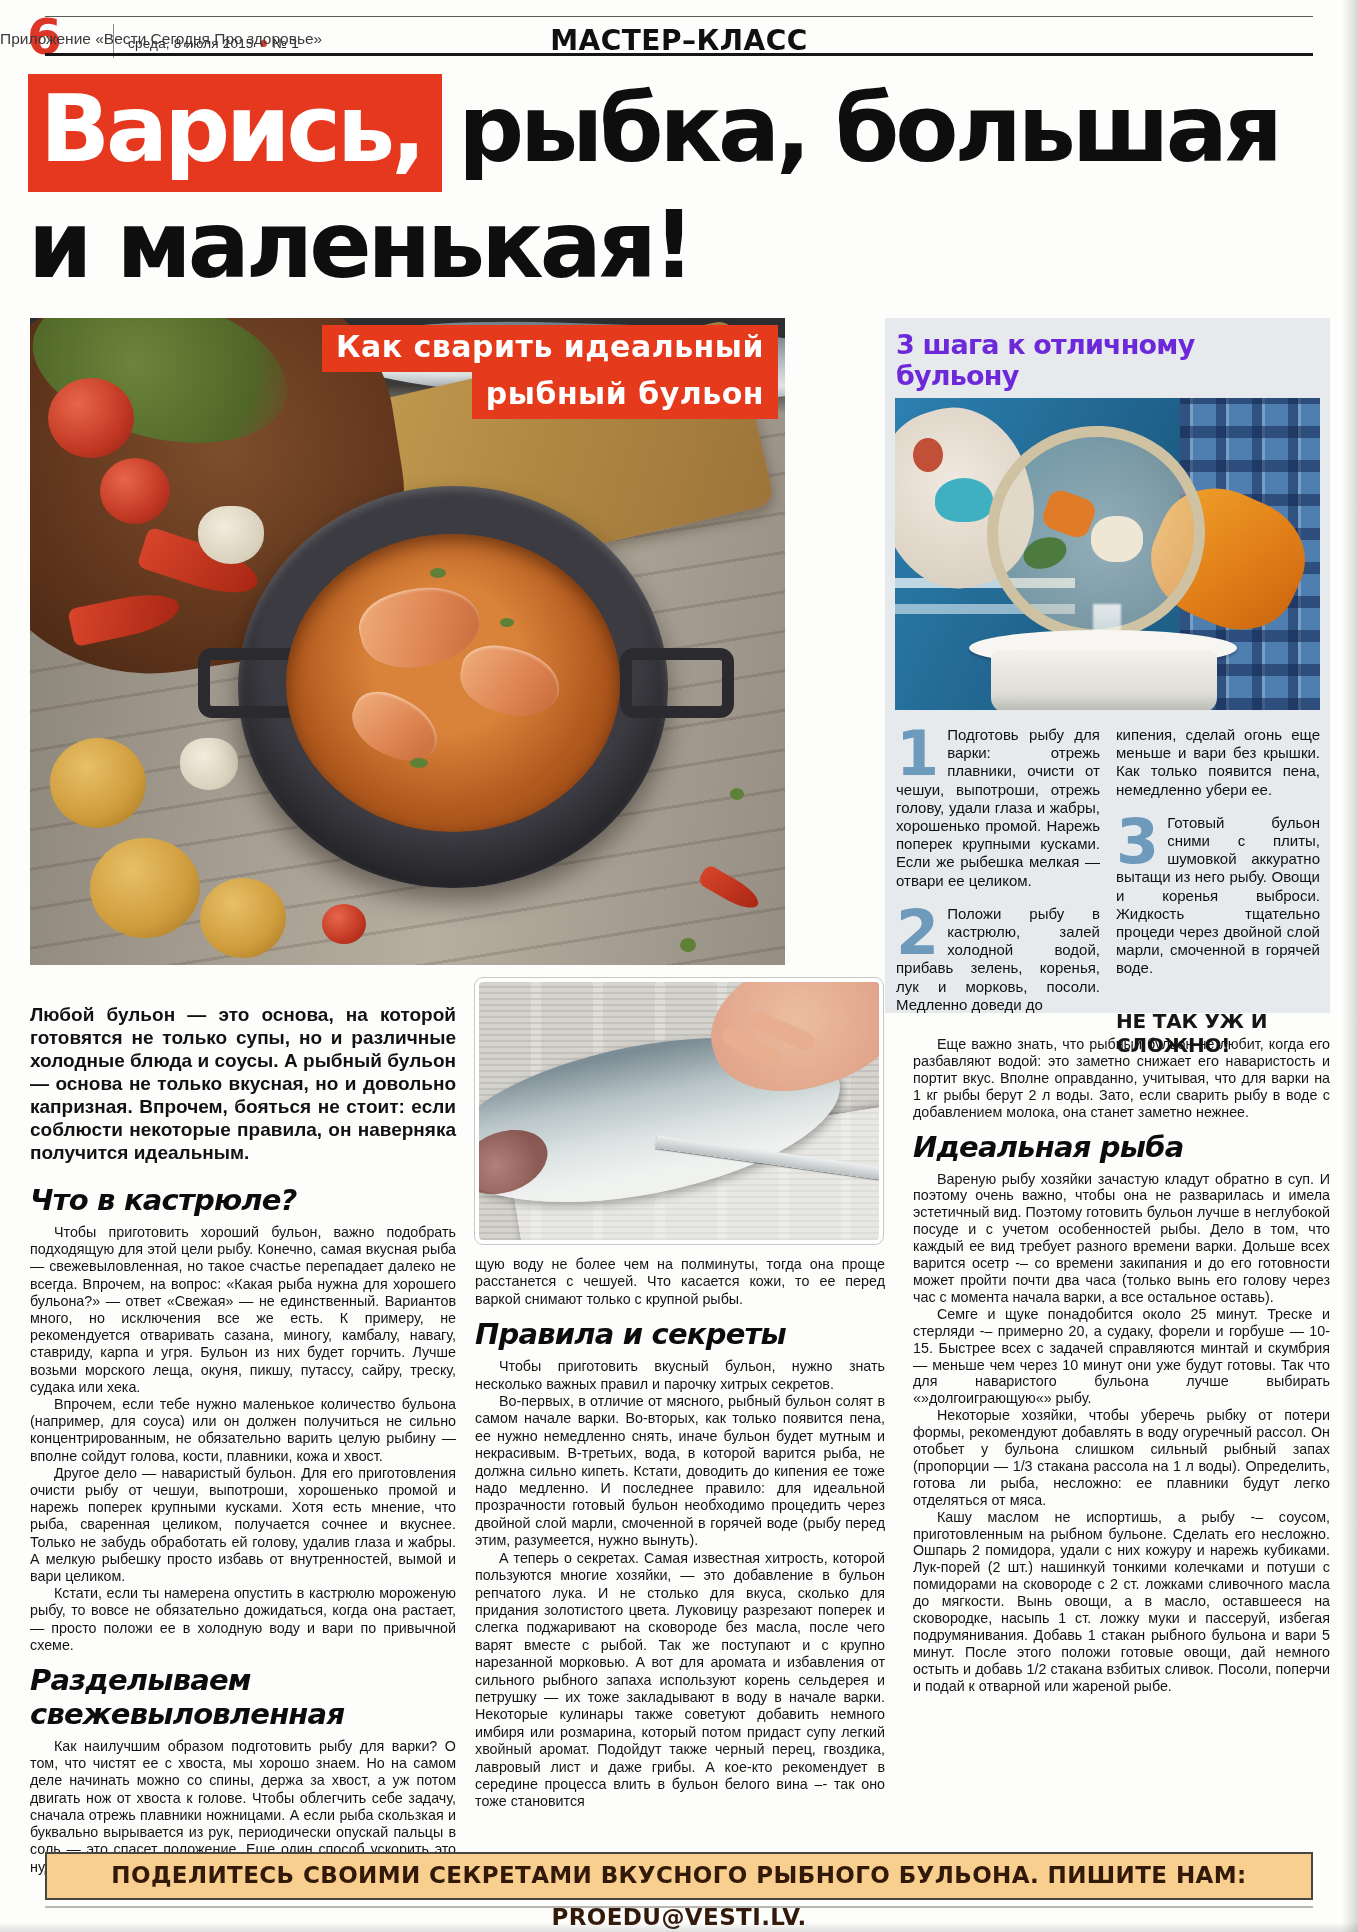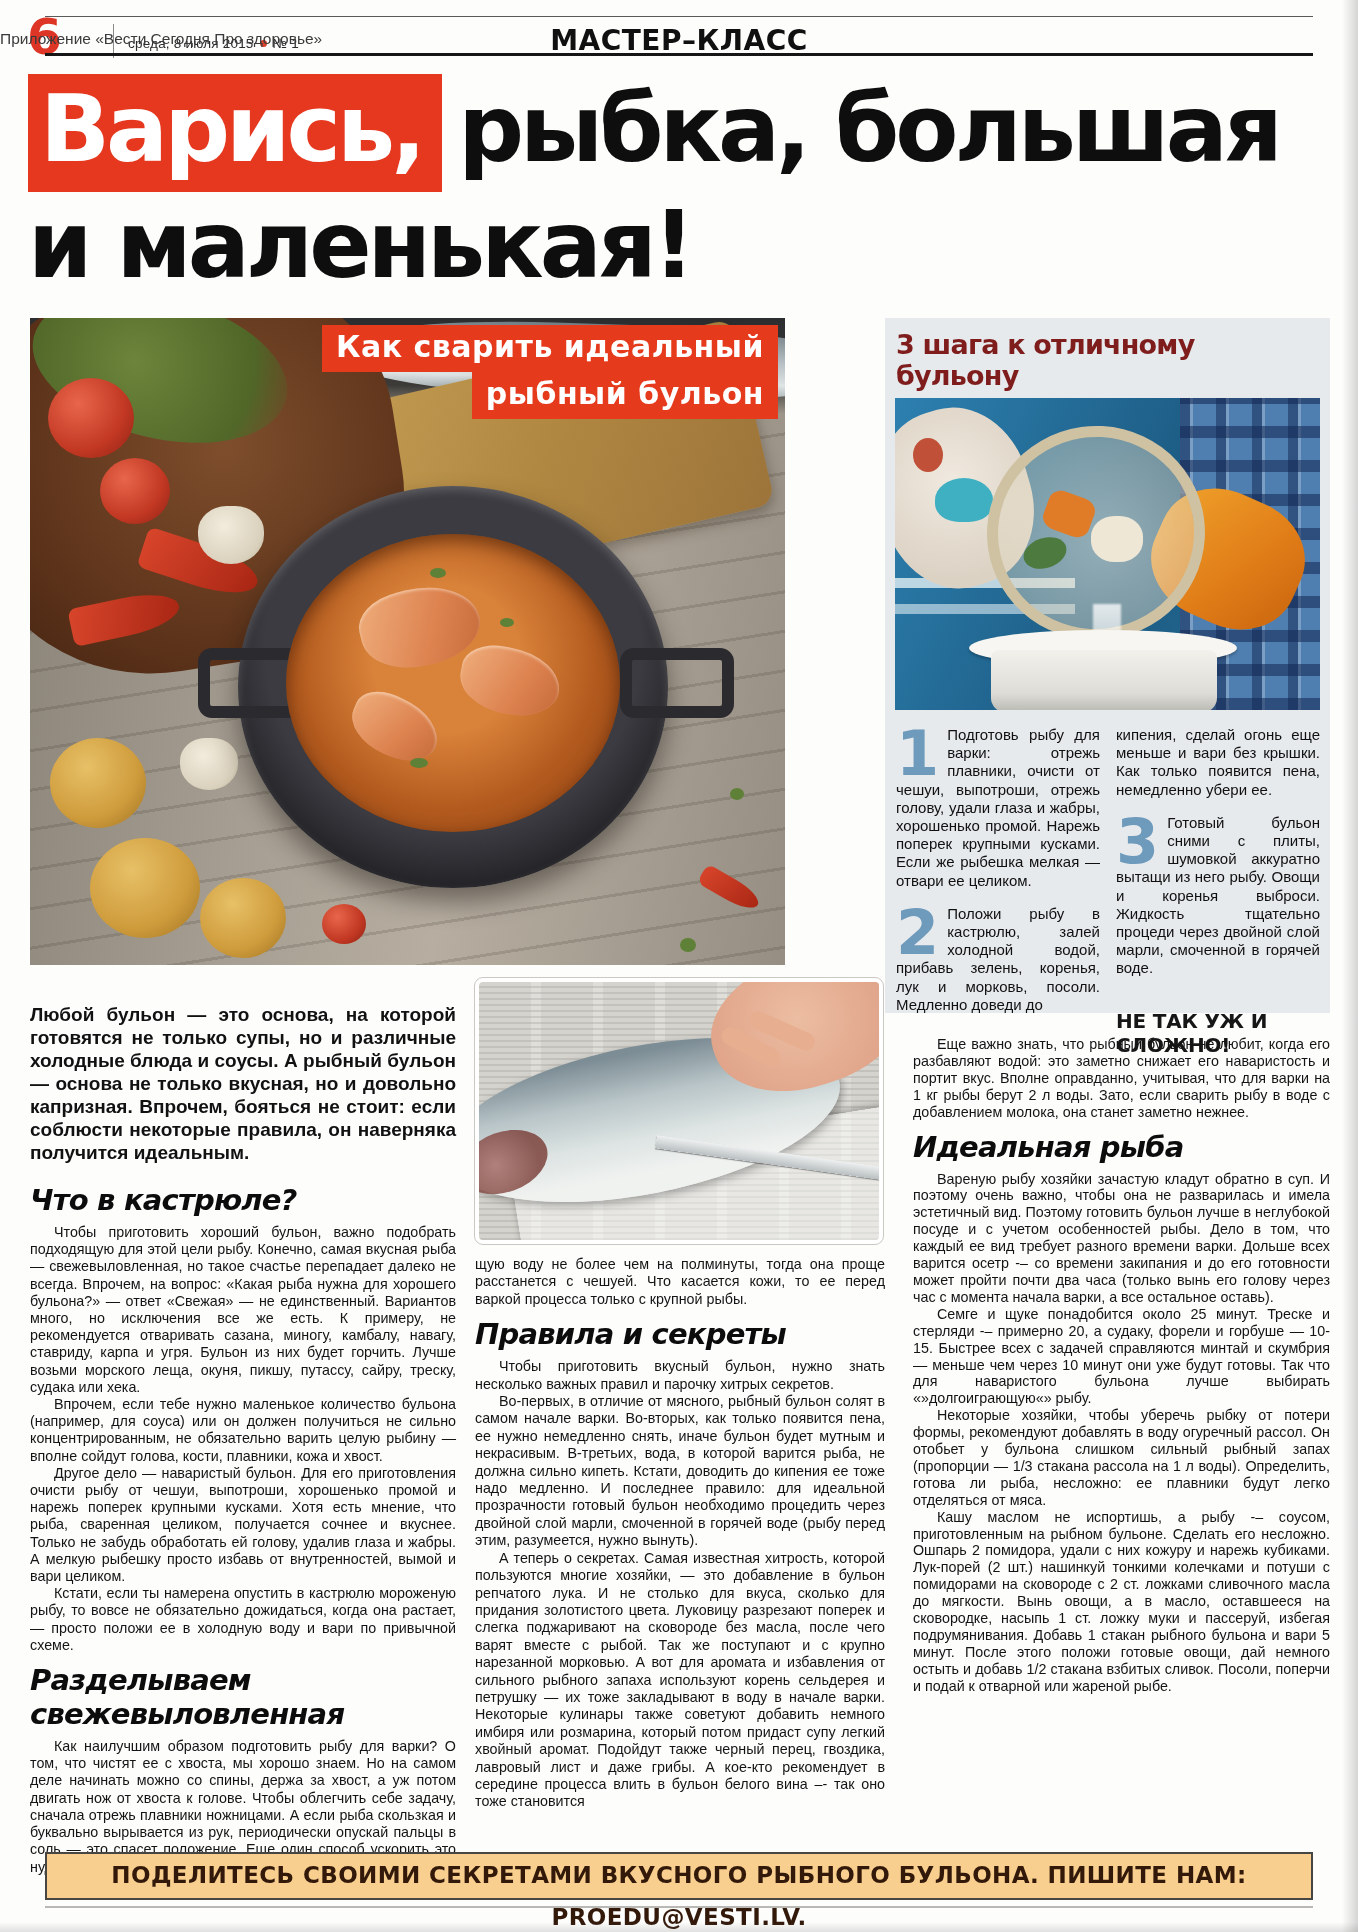--- a/index.html
+++ b/index.html
@@ -51,21 +51,21 @@
      box-shadow:inset 0 6px 18px rgba(60,25,5,.6);}
   .salmon{border-radius:38% 55% 45% 50%;background:linear-gradient(115deg,#efae7c,#dd8350 60%,#c56a3a);
      box-shadow:inset 0 2px 3px rgba(255,240,220,.5);}
   .herb{border-radius:50%;background:#5f8037;}
   .photo-label{position:absolute;right:7px;background:#e63a1d;color:#fff;font-weight:bold;
      font-size:30px;line-height:36px;padding:4px 14px 7px 14px;font-family:"DejaVu Sans",sans-serif;
      letter-spacing:.5px;white-space:nowrap;}
   
   .panel{left:885px;top:318px;width:445px;height:695px;background:#e7eaed;}
   .panel-title{margin:11px 10px 7px 11px;font-size:27px;font-weight:800;letter-spacing:-.8px;
-     color:#7f1d1d;font-family:"DejaVu Sans",sans-serif;}
+     color:#6d28d9;font-family:"DejaVu Sans",sans-serif;}
   .panel-photo{position:relative;margin:0 10px;width:425px;height:312px;overflow:hidden;
      background:linear-gradient(115deg,#2d80b0,#1d5d85 55%,#256a93);}
   .rails{left:0;top:180px;width:180px;height:10px;background:rgba(240,248,250,.75);box-shadow:0 26px 0 rgba(240,248,250,.55);}
   .plaid{right:-10px;top:0;width:150px;height:100%;
      background:#4f7fb0;
      background-image:repeating-linear-gradient(0deg,rgba(18,38,82,.55) 0 12px,rgba(0,0,0,0) 12px 34px),
                       repeating-linear-gradient(90deg,rgba(18,38,82,.5) 0 10px,rgba(255,255,255,.25) 10px 13px,rgba(0,0,0,0) 13px 36px);}
   .mitt{left:-14px;top:10px;width:150px;height:180px;border-radius:46%;transform:rotate(-16deg);
      background:radial-gradient(circle at 50% 40%,#f0e9df,#dcd2c4 75%);}
   .mitt-bird{left:40px;top:80px;width:58px;height:44px;border-radius:60% 60% 50% 50%;background:#3fb0c2;}
@@ -221,21 +221,21 @@
   <div class="fish-photo">
     <div class="abs news-cols"></div>
     <div class="abs news-fold"></div>
     <div class="abs fish-body"></div>
     <div class="abs fish-gill"></div>
     <div class="abs hand"></div>
     <div class="finger" style="left:240px;top:56px;width:64px;height:18px;transform:rotate(28deg);"></div>
     <div class="finger" style="left:268px;top:40px;width:70px;height:18px;transform:rotate(24deg);"></div>
     <div class="abs knife"></div>
   </div>
-  <p class="bodyp noind">щую воду не более чем на полминуты, тогда она проще расстанется с чешуей. Что касается кожи, то ее перед варкой процесса только с крупной рыбы.</p>
+  <p class="bodyp noind">щую воду не более чем на полминуты, тогда она проще расстанется с чешуей. Что касается кожи, то ее перед варкой снимают только с крупной рыбы.</p>
   <h2 class="art">Правила и секреты</h2>
   <p class="bodyp">Чтобы приготовить вкусный бульон, нужно знать несколько важных правил и парочку хитрых секретов.</p>
   <p class="bodyp">Во-первых, в отличие от мясного, рыбный бульон солят в самом начале варки. Во-вторых, как только появится пена, ее нужно немедленно снять, иначе бульон будет мутным и некрасивым. В-третьих, вода, в которой варится рыба, не должна сильно кипеть. Кстати, доводить до кипения ее тоже надо медленно. И последнее правило: для идеальной прозрачности готовый бульон необходимо процедить через двойной слой марли, смоченной в горячей воде (рыбу перед этим, разумеется, нужно вынуть).</p>
   <p class="bodyp">А теперь о секретах. Самая известная хитрость, которой пользуются многие хозяйки, — это добавление в бульон репчатого лука. И не столько для вкуса, сколько для придания золотистого цвета. Луковицу разрезают поперек и слегка поджаривают на сковороде без масла, после чего варят вместе с рыбой. Так же поступают и с крупно нарезанной морковью. А вот для аромата и избавления от сильного рыбного запаха используют корень сельдерея и петрушку — их тоже закладывают в воду в начале варки. Некоторые кулинары также советуют добавить немного имбиря или розмарина, который потом придаст супу легкий хвойный аромат. Подойдут также черный перец, гвоздика, лавровый лист и даже грибы. А кое-кто рекомендует в середине процесса влить в бульон белого вина –- так оно тоже становится</p>
 </div>
 
 <div class="abs col col3">
   <p class="bodyp">Еще важно знать, что рыбный бульон не любит, когда его разбавляют водой: это заметно снижает его наваристость и портит вкус. Вполне оправданно, учитывая, что для варки на 1 кг рыбы берут 2 л воды. Зато, если сварить рыбу в воде с добавлением молока, она станет заметно нежнее.</p>
   <h2 class="art">Идеальная рыба</h2>
   <p class="bodyp">Вареную рыбу хозяйки зачастую кладут обратно в суп. И поэтому очень важно, чтобы она не разварилась и имела эстетичный вид. Поэтому готовить бульон лучше в неглубокой посуде и с учетом особенностей рыбы. Дело в том, что каждый ее вид требует разного времени варки. Дольше всех варится осетр -– со времени закипания и до его готовности может пройти почти два часа (только вынь его голову через час с момента начала варки, а все остальное оставь).</p>

